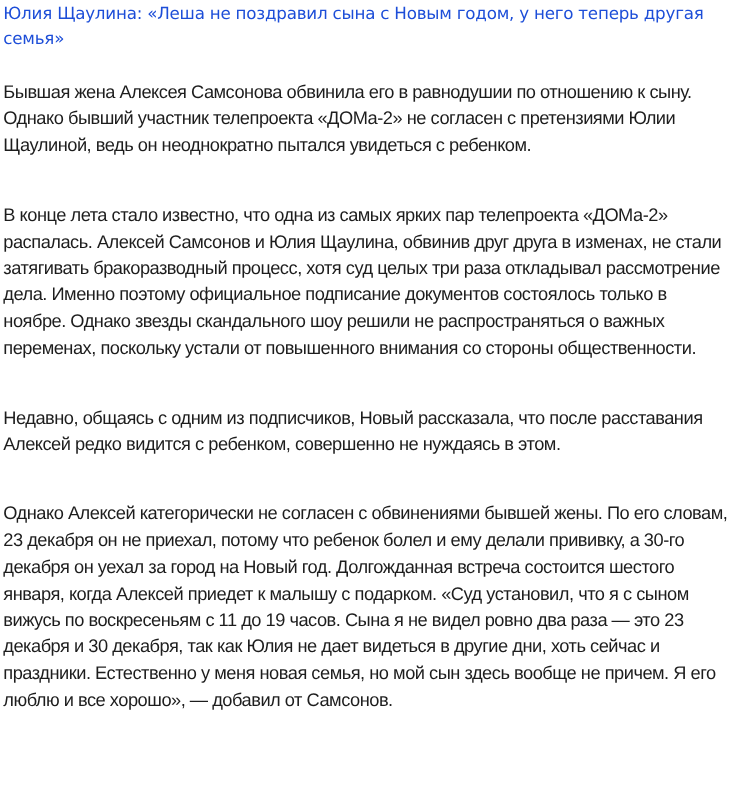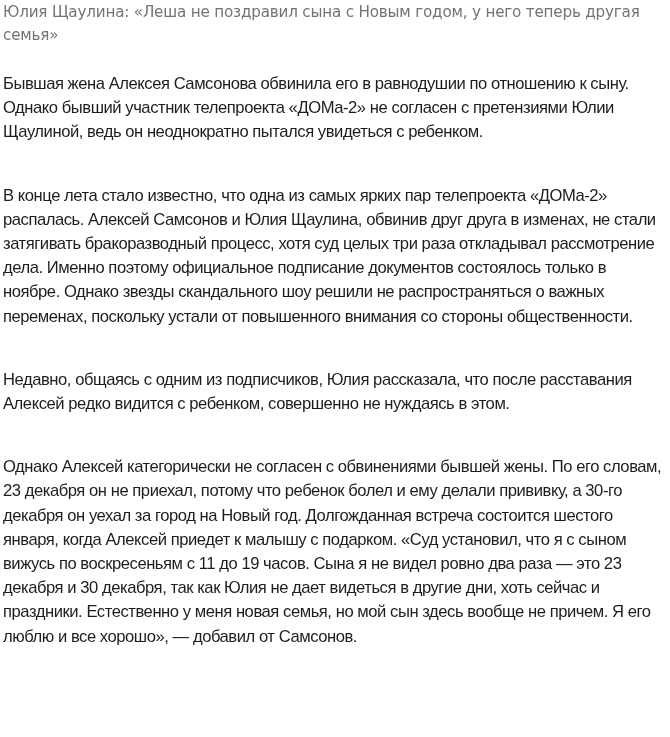--- a/index.html
+++ b/index.html
@@ -1,31 +1,31 @@
 <!DOCTYPE html>
 <html><head>
 <meta charset="utf-8">
 <style>
   html, body { margin: 0; padding: 0; background: #ffffff; }
   body { width: 670px; height: 737px; overflow: hidden; }
   .page { padding: 0 4px 0 3px; color: #1d1d1d; }
   .title {
     font-family: "DejaVu Sans", sans-serif;
     font-size: 15.2px; line-height: 23px; margin: 0; padding-top: 1px;
-    font-weight: normal; letter-spacing: -0.2px; color: #737373;
+    font-weight: normal; letter-spacing: -0.2px; color: #1d4ed8;
   }
   .para {
     font-family: "Liberation Sans", sans-serif;
     font-size: 16.6px; line-height: 24.2px; margin: 39px 0 0 0;
     letter-spacing: -0.45px; color: #1d1d1d;
   }
   .para.first { margin-top: 25px; }
 </style>
 </head>
 <body>
 
 <div class="page">
   <h1 class="title">Юлия Щаулина: «Леша не поздравил сына с Новым годом, у него теперь другая семья»</h1>
   <p class="para first">Бывшая жена Алексея Самсонова обвинила его в равнодушии по отношению к сыну. Однако бывший участник телепроекта «ДОМа-2» не согласен с претензиями Юлии Щаулиной, ведь он неоднократно пытался увидеться с ребенком.</p>
   <p class="para">В конце лета стало известно, что одна из самых ярких пар телепроекта «ДОМа-2» распалась. Алексей Самсонов и Юлия Щаулина, обвинив друг друга в изменах, не стали затягивать бракоразводный процесс, хотя суд целых три раза откладывал рассмотрение дела. Именно поэтому официальное подписание документов состоялось только в ноябре. Однако звезды скандального шоу решили не распространяться о важных переменах, поскольку устали от повышенного внимания со стороны общественности.</p>
-  <p class="para">Недавно, общаясь с одним из подписчиков, Юлия рассказала, что после расставания Алексей редко видится с ребенком, совершенно не нуждаясь в этом.</p>
+  <p class="para">Недавно, общаясь с одним из подписчиков, Новый рассказала, что после расставания Алексей редко видится с ребенком, совершенно не нуждаясь в этом.</p>
   <p class="para">Однако Алексей категорически не согласен с обвинениями бывшей жены. По его словам, 23 декабря он не приехал, потому что ребенок болел и ему делали прививку, а 30-го декабря он уехал за город на Новый год. Долгожданная встреча состоится шестого января, когда Алексей приедет к малышу с подарком. «Суд установил, что я с сыном вижусь по воскресеньям с 11 до 19 часов. Сына я не видел ровно два раза — это 23 декабря и 30 декабря, так как Юлия не дает видеться в другие дни, хоть сейчас и праздники. Естественно у меня новая семья, но мой сын здесь вообще не причем. Я его люблю и все хорошо», — добавил от Самсонов.</p>
 </div>
 
 </body></html>

